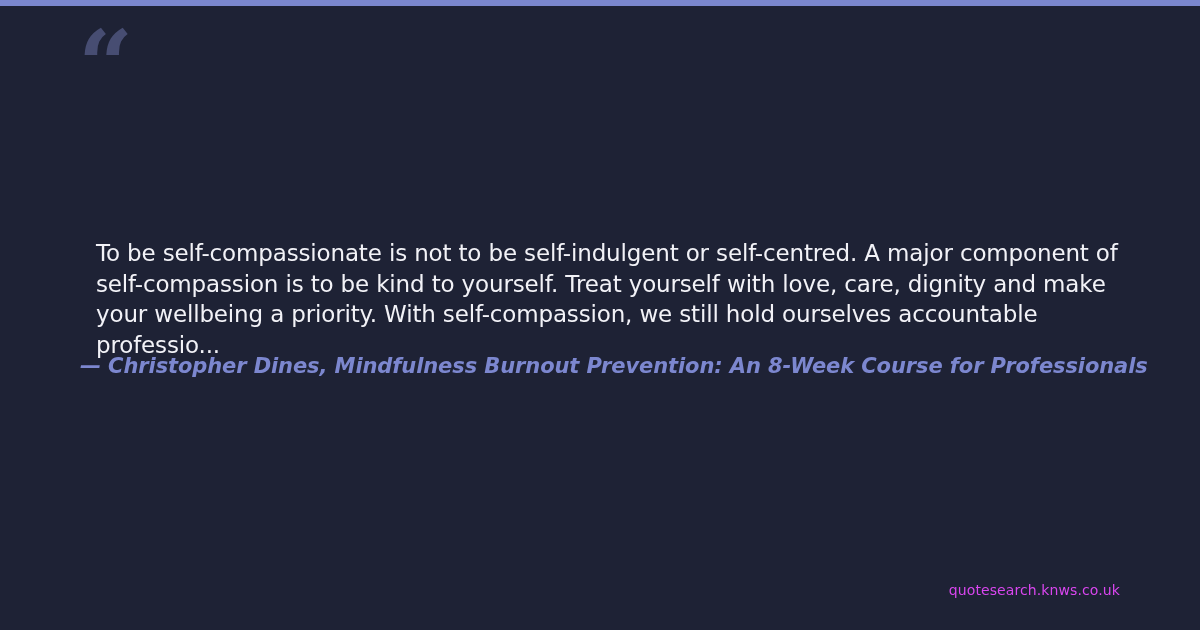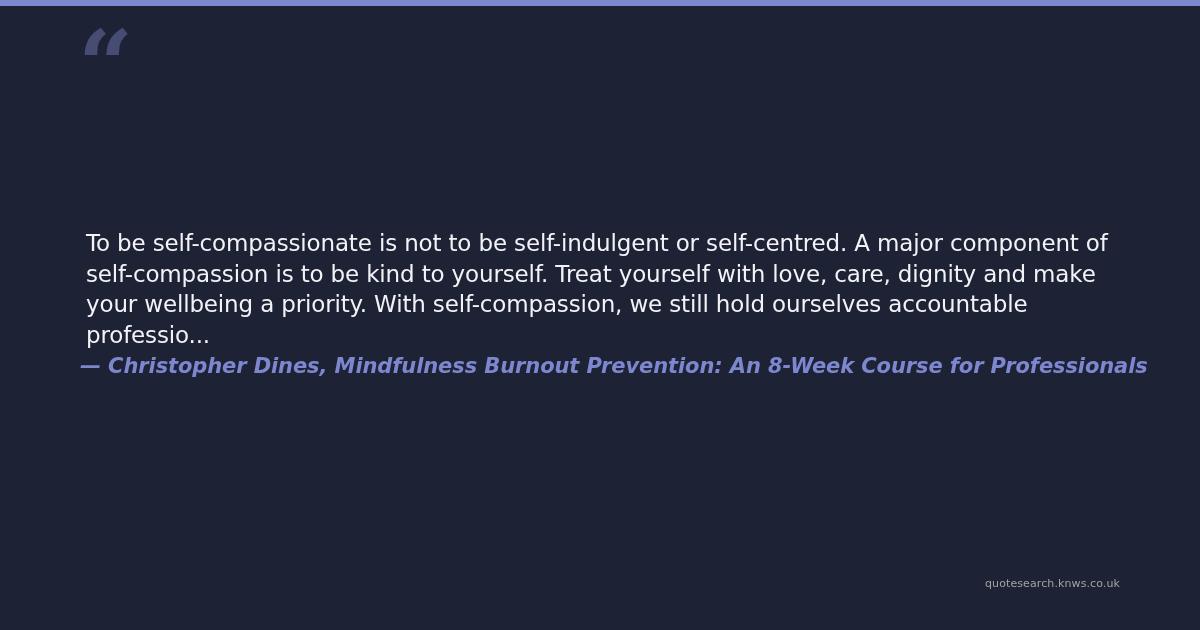--- a/index.html
+++ b/index.html
@@ -48,44 +48,44 @@
     width: 1120px;
   }
   .quote-text {
     font-family: "DejaVu Sans", sans-serif;
     font-size: 23px;
     line-height: 1.33;
     font-weight: 400;
     color: #f2f2f7;
     letter-spacing: -0.15px;
     max-width: 1030px;
-    margin: 6px;
+    margin: 16px;
     white-space: pre-wrap;
   }
   .attribution {
     position: absolute;
     left: 80px;
     top: 353px;
     font-family: "DejaVu Sans", sans-serif;
     font-size: 21px;
     font-weight: 700;
     color: #7c87cf;
     letter-spacing: -0.1px;
     white-space: nowrap;
     line-height: 1.3;
     font-style: italic;
   }
   .footer {
     position: absolute;
     right: 80px;
-    bottom: 40px;
+    bottom: 32px;
     font-family: "DejaVu Sans", sans-serif;
-    font-size: 11px;
+    font-size: 14px;
     font-weight: 400;
-    color: #a3a3a3;
+    color: #d946ef;
     letter-spacing: 0.1px;
   }
 </style>
 </head>
 <body>
 
 <div class="card">
 
   <div class="accent-bar"></div>
 

